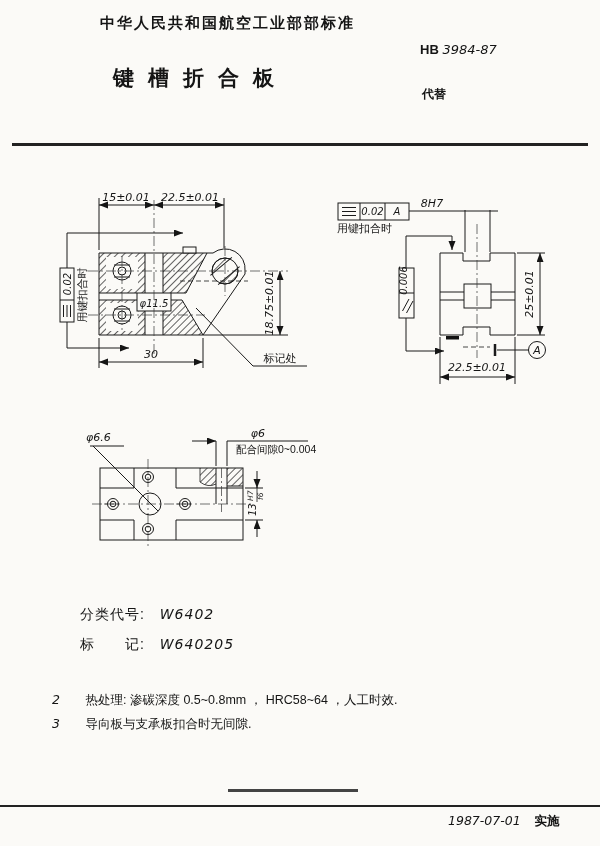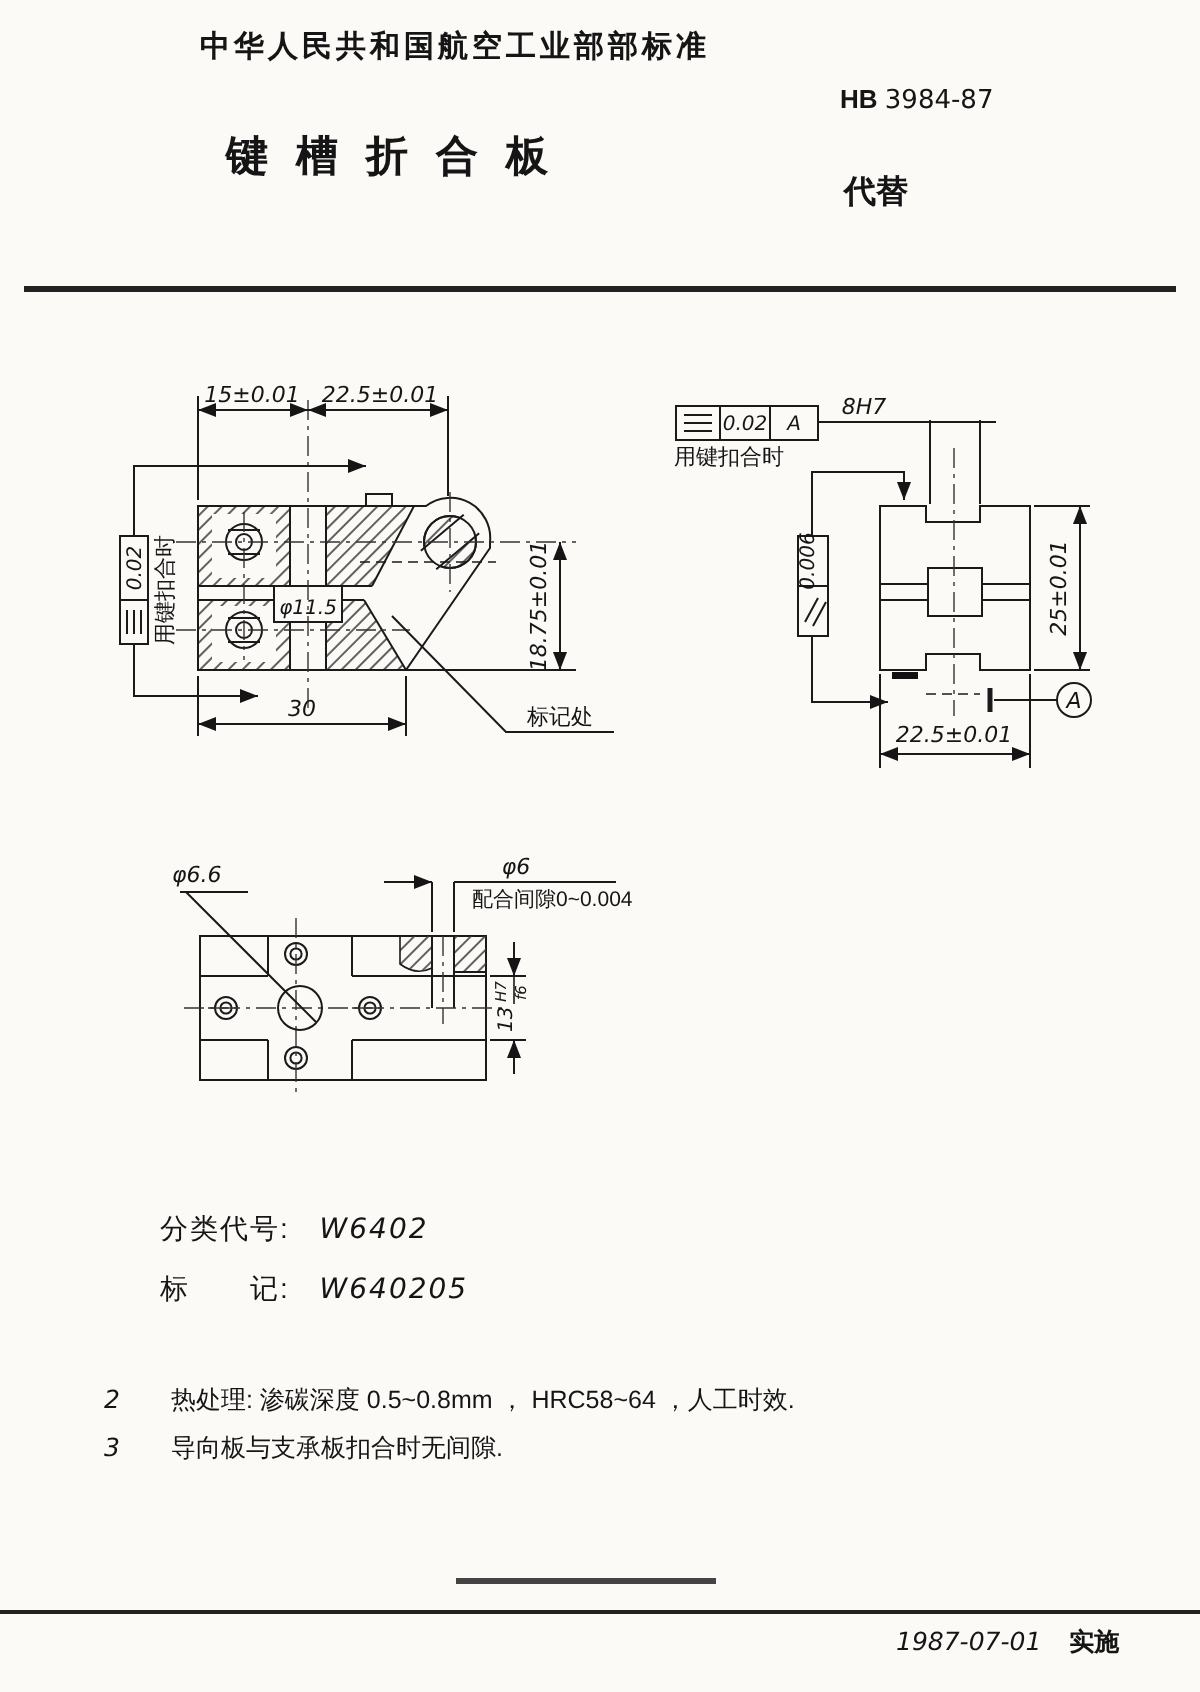--- a/index.html
+++ b/index.html
@@ -1,23 +1,23 @@
 <!DOCTYPE html>
 <html><head>
 <meta charset="utf-8">
 <style>
   html,body{margin:0;padding:0;}
   body{width:600px;height:846px;background:#fbfaf7;font-family:"Liberation Sans",sans-serif;color:#151515;}
   .page{position:relative;width:600px;height:846px;overflow:hidden;}
   .abs{position:absolute;white-space:nowrap;}
   .org{left:100px;top:14px;font-size:15px;font-weight:bold;letter-spacing:2px;}
   .stdno{left:420px;top:42px;font-size:13px;}
-  .stdno .num{font-family:"DejaVu Sans",sans-serif;}
+  .stdno .num{font-style:italic;font-family:"DejaVu Sans",sans-serif;}
   .title{left:113px;top:64px;font-size:21px;font-weight:bold;letter-spacing:14px;}
-  .supersede{left:422px;top:86px;font-size:16px;font-weight:bold;}
+  .supersede{left:422px;top:86px;font-size:12px;font-weight:bold;}
   .rule-top{left:12px;top:143px;width:576px;height:3px;background:#222;}
   .cls{left:80px;top:606px;font-size:14px;letter-spacing:1px;}
   .cls2{left:80px;top:636px;font-size:14px;letter-spacing:1px;}
   .cls .val,.cls2 .val{font-style:italic;font-family:"DejaVu Sans",sans-serif;margin-left:10px;}
   .notes{left:52px;top:688px;font-size:12.5px;line-height:24px;}
   .note-line{white-space:nowrap;}
   .note-no{display:inline-block;width:30px;font-family:"DejaVu Sans",sans-serif;font-style:italic;}
   .pre-foot{left:228px;top:789px;width:130px;height:3px;background:#444;}
   .rule-bot{left:0px;top:805px;width:600px;height:2px;background:#222;}
   .foot-l{left:28px;top:813px;font-size:12.5px;}

